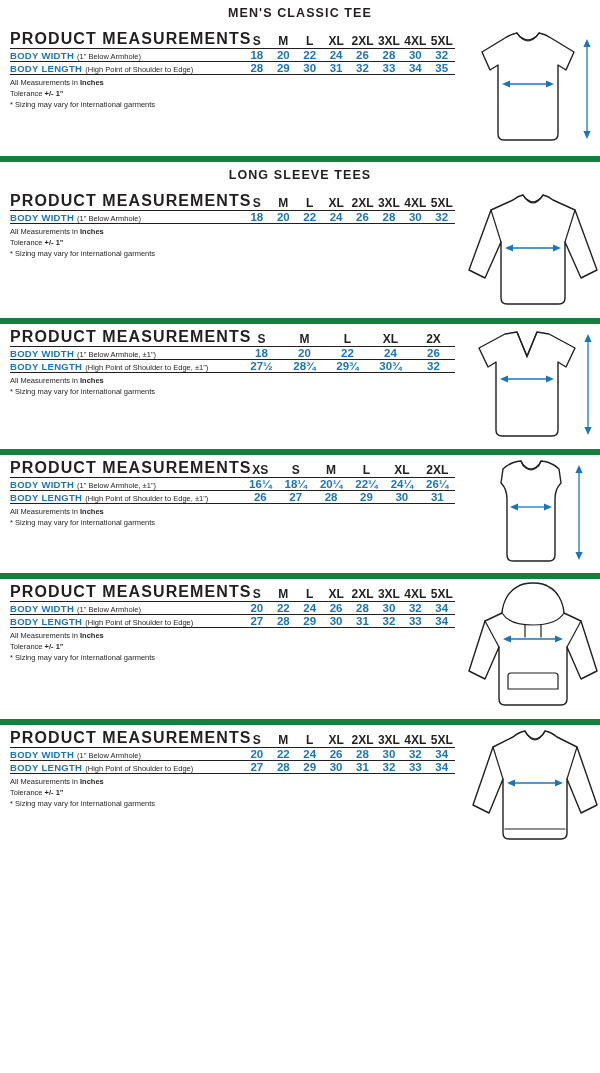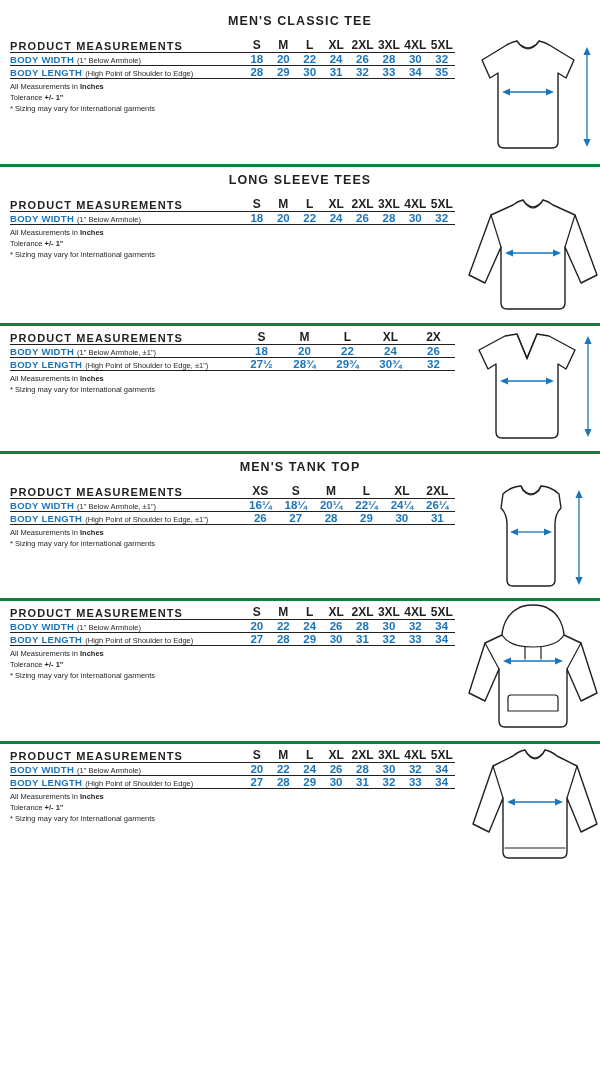--- a/index.html
+++ b/index.html
@@ -10,25 +10,24 @@
   body {
     width: 600px;
     font-family: "Liberation Sans", sans-serif;
     color: #231f20;
     -webkit-font-smoothing: antialiased;
   }
   .page {
     width: 600px;
     position: relative;
     box-sizing: border-box;
-    margin-top: 8px;
   }
   .section {
     position: relative;
-    border-top: 3px solid #15803d;
+    border-top: 6px solid #15803d;
     padding: 0;
   }
   .section:first-child {
     border-top: none;
   }
   .section-title {
     text-align: center;
     font-weight: bold;
     font-size: 12.5px;
     letter-spacing: 1.1px;
@@ -49,21 +48,21 @@
   table.sizes {
     border-collapse: collapse;
     width: 445px;
     table-layout: fixed;
   }
   table.sizes td, table.sizes th {
     padding: 0;
     vertical-align: bottom;
   }
   .hdr-label {
-    font-size: 11px;
+    font-size: 16px;
     font-weight: bold;
     letter-spacing: 1.1px;
     color: #231f20;
     white-space: nowrap;
     padding-bottom: 3px;
   }
   .hdr-size {
     font-size: 12px;
     font-weight: bold;
     text-align: center;
@@ -353,21 +352,20 @@
     <polygon class="arrowhead" points="99,55 91,51.4 91,58.6"></polygon>
 
     <line class="arrow" x1="133" y1="16" x2="133" y2="105"></line>
     <polygon class="arrowhead" points="133,10 129.4,18 136.6,18"></polygon>
     <polygon class="arrowhead" points="133,111 129.4,103 136.6,103"></polygon>
   </svg>
         </div>
       </div>
     </div>
     <div class="section">
-      <div class="section-title">MEN'S TANK TOP</div>
       <div class="section-body">
         <div class="table-wrap">
           <table class="sizes">
             <colgroup>
               <col style="width: 230px;">
               <col style="width: 35px;">
               <col style="width: 35px;">
               <col style="width: 35px;">
               <col style="width: 35px;">
               <col style="width: 35px;">

